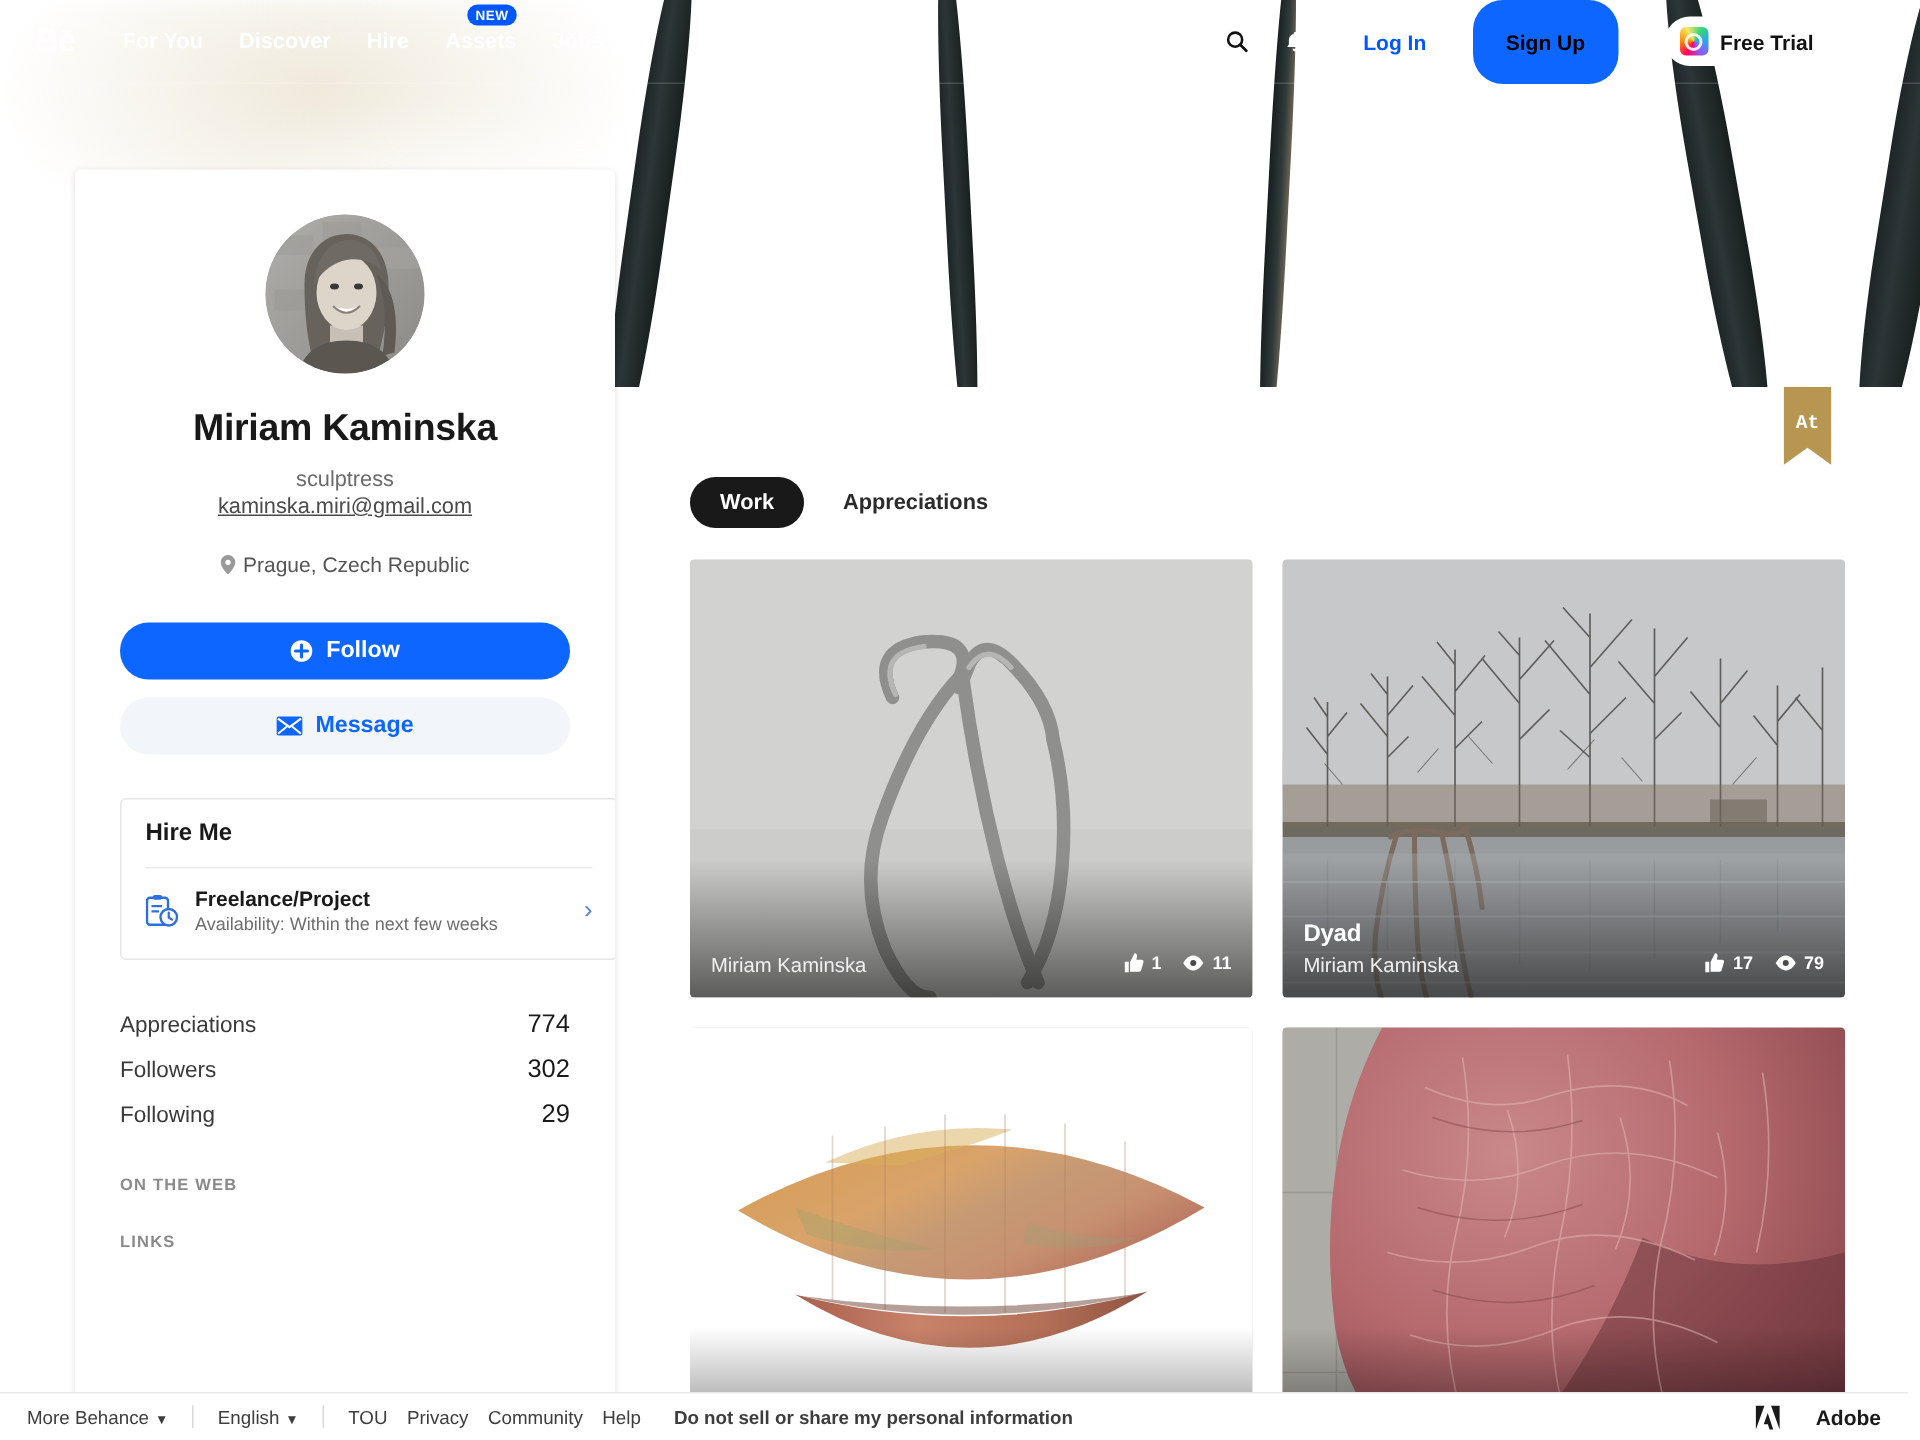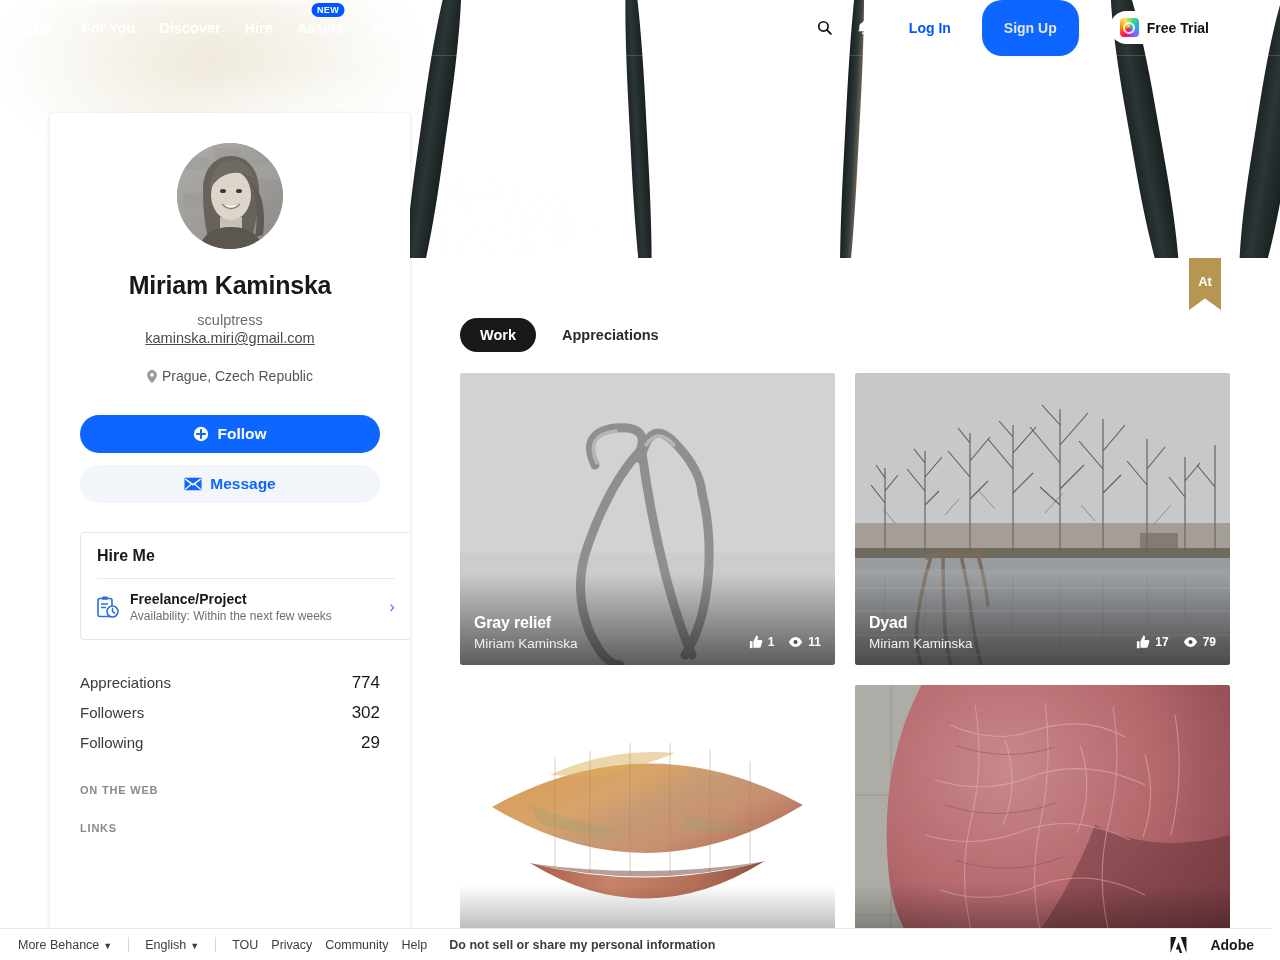--- a/index.html
+++ b/index.html
@@ -65,21 +65,21 @@
     width: 32px; height: 32px; border-radius: 50%; background: #fff;
     display: flex; align-items: center; justify-content: center; cursor: pointer;
   }
   .bell { width: 28px; height: 28px; display:flex; align-items:center; justify-content:center; cursor:pointer;}
   .btn-login {
     background: #fff; color: #0057ff; font-size: 14px; font-weight: 700;
     border: none; border-radius: 20px; padding: 8px 22px; cursor: pointer;
     font-family: inherit;
   }
   .btn-signup {
-    background: #0d66ff; color: #e5e5e5; font-size: 14px; font-weight: 700;
+    background: #0d66ff; color: #000000; font-size: 14px; font-weight: 700;
     border: none; border-radius: 20px; padding: 20px 22px; cursor: pointer;
     font-family: inherit;
   }
   .nav-divider { width:1px; height: 24px; background: rgba(255,255,255,.6); margin: 0 6px; }
   .btn-trial {
     background: #fff; color: #111; font-size: 14px; font-weight: 700;
     border: none; border-radius: 20px; padding: 7px 16px 7px 10px; cursor: pointer;
     display: flex; align-items: center; gap: 8px; font-family: inherit;
   }
   .cc-icon {
@@ -165,21 +165,21 @@
 
   
   .content { position: absolute; top: 258px; left: 410px; width: 870px; height: 702px; background:#fff; }
 
   .ribbon {
     position: absolute; top: 0px; left: 779px; width: 32px; height: 52px;
     background: #b79651; z-index: 25;
     clip-path: polygon(0 0, 100% 0, 100% 100%, 50% 78%, 0 100%);
     display:flex; align-items:flex-start; justify-content:center;
   }
-  .ribbon span { color:#fff; font-size: 13px; font-weight: 700; margin-top: 16px; }
+  .ribbon span { color:#fff; font-size: 13px; font-weight: 700; margin-top: 16px; font-family: Liberation Mono, monospace; }
 
   .tabs { display:flex; align-items:center; gap: 6px; padding: 60px 0 0 50px; }
   .tab {
     font-size: 14.5px; font-weight: 700; padding: 9px 20px; border-radius: 18px;
     cursor:pointer; color:#2b2b2b;
   }
   .tab.active { background: #191919; color:#fff; }
 
   .grid {
     margin: 21px 0 0 50px; width: 790px;
@@ -421,21 +421,20 @@
               <path d="M242 120 Q252 160 248 205 Q244 252 225 282"></path>
             </g>
             <g fill="none" stroke="#b6b6b4" stroke-width="3.5" stroke-linecap="round">
               <path d="M137 90 Q124 62 156 58"></path>
               <path d="M186 72 Q198 54 214 72"></path>
             </g>
           </svg>
         </div>
         <div class="card-overlay"></div>
         <div class="card-info">
-          <div class="card-title">Gray relief</div>
           <div class="card-owner">Miriam Kaminska</div>
         </div>
         <div class="card-stats">
           <span class="cs">
             <svg width="14" height="14" viewBox="0 0 16 16">
               <path d="M1 7h3v8H1z" fill="#fff"></path>
               <path d="M5 7.3 8.4.6c1.5 0 2.2 1.1 1.9 2.5L9.8 5.6h4.1c1 0 1.6.9 1.3 1.8l-1.7 6c-.2.8-.8 1.3-1.6 1.3H5z" fill="#fff"></path>
             </svg>
             <span>1</span>
           </span>

